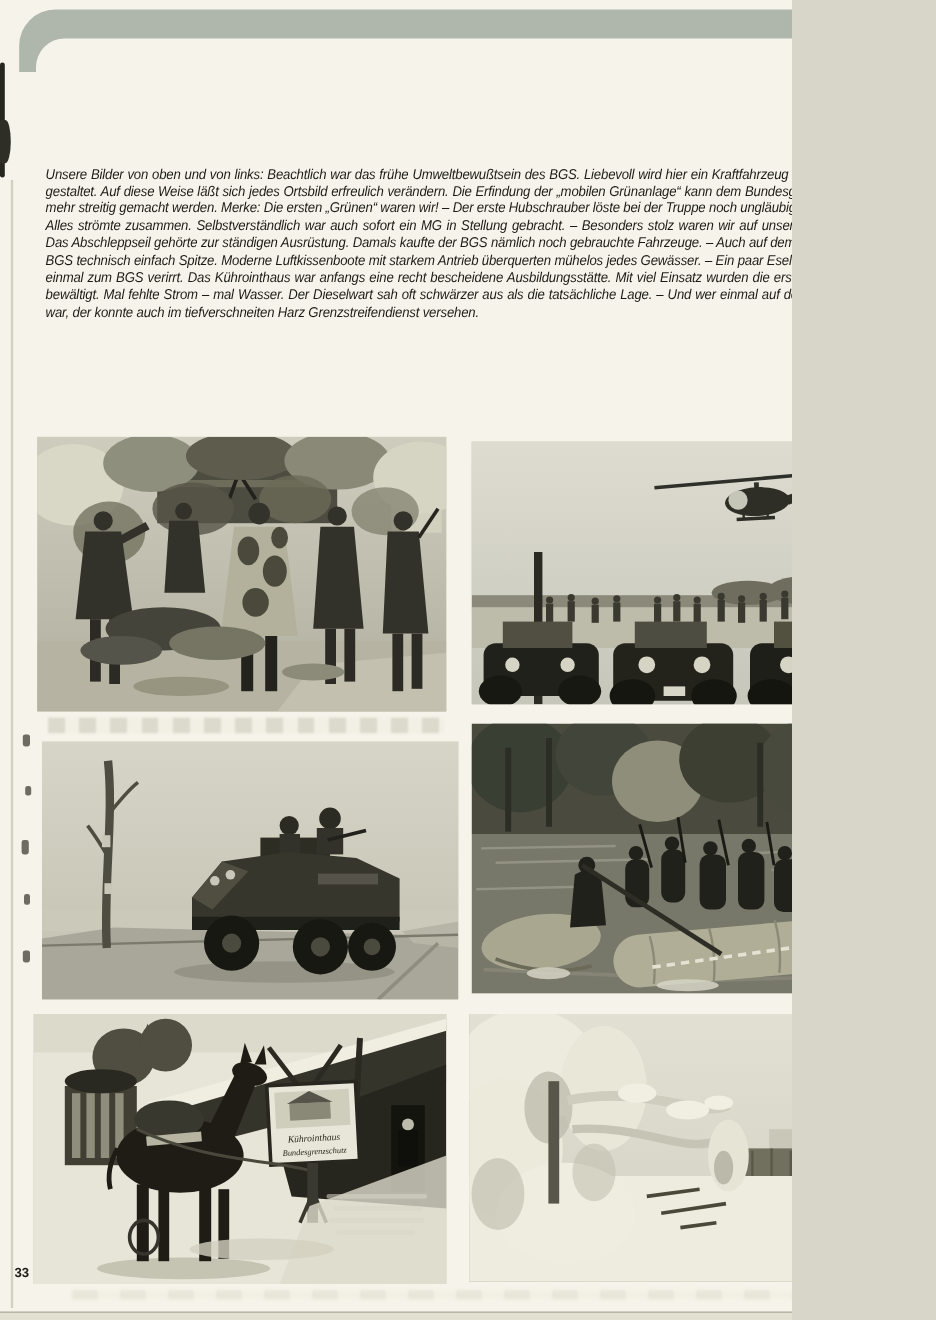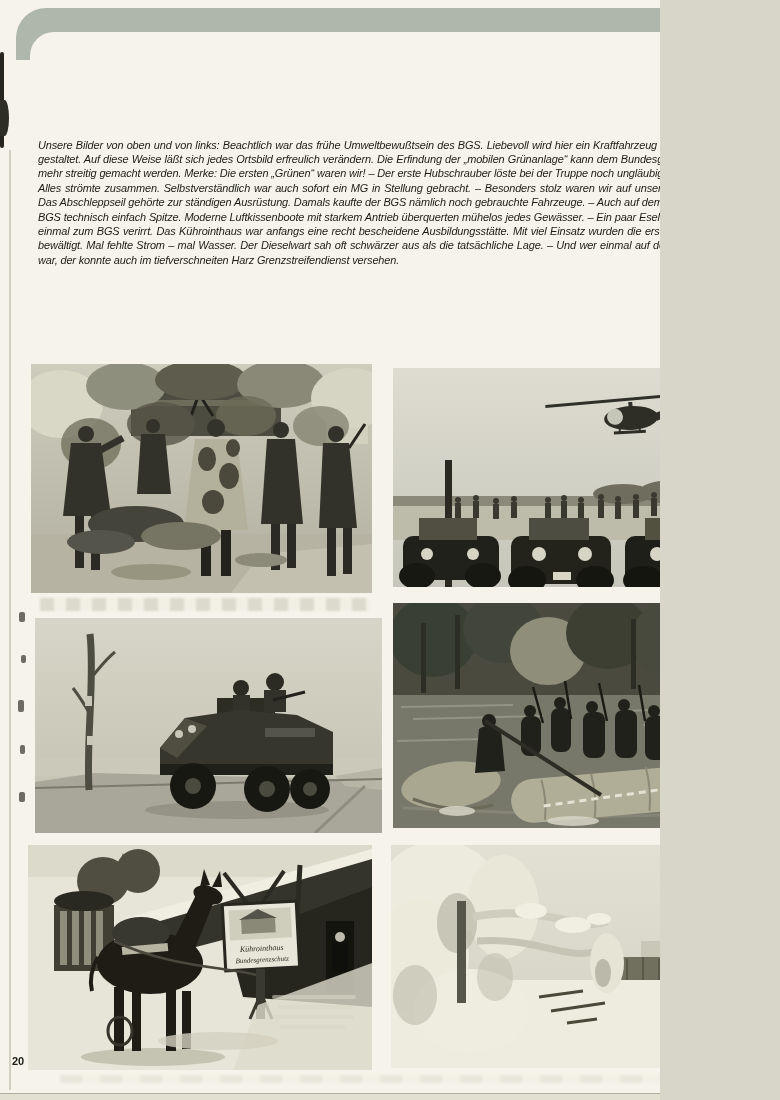--- a/index.html
+++ b/index.html
@@ -510,21 +510,21 @@
         <circle cx="328" cy="154" r="5" fill="#23221b"></circle>
         <polygon points="322,160 334,158 337,190 324,192" fill="#23221b"></polygon>
         <rect x="326" y="190" width="7" height="16" fill="#23221b"></rect>
         <line x1="308" y1="208" x2="352" y2="200" stroke="#44433a" stroke-width="3"></line>
         <line x1="334" y1="164" x2="346" y2="200" stroke="#35342b" stroke-width="2"></line>
         <line x1="320" y1="166" x2="310" y2="200" stroke="#35342b" stroke-width="2"></line>
       </g>
     </svg>
   </div>
 
-  <div class="pagenum">20</div>
+  <div class="pagenum">33</div>
 
   <div class="sliver-left"></div>
   <div class="blob-left"></div>
   <div class="crease"></div>
   <div class="dash" style="left:19px;top:612px;width:6px;height:10px;"></div>
   <div class="dash" style="left:21px;top:655px;width:5px;height:8px;"></div>
   <div class="dash" style="left:18px;top:700px;width:6px;height:12px;"></div>
   <div class="dash" style="left:20px;top:745px;width:5px;height:9px;"></div>
   <div class="dash" style="left:19px;top:792px;width:6px;height:10px;"></div>
   <div class="sticker st1"></div>

